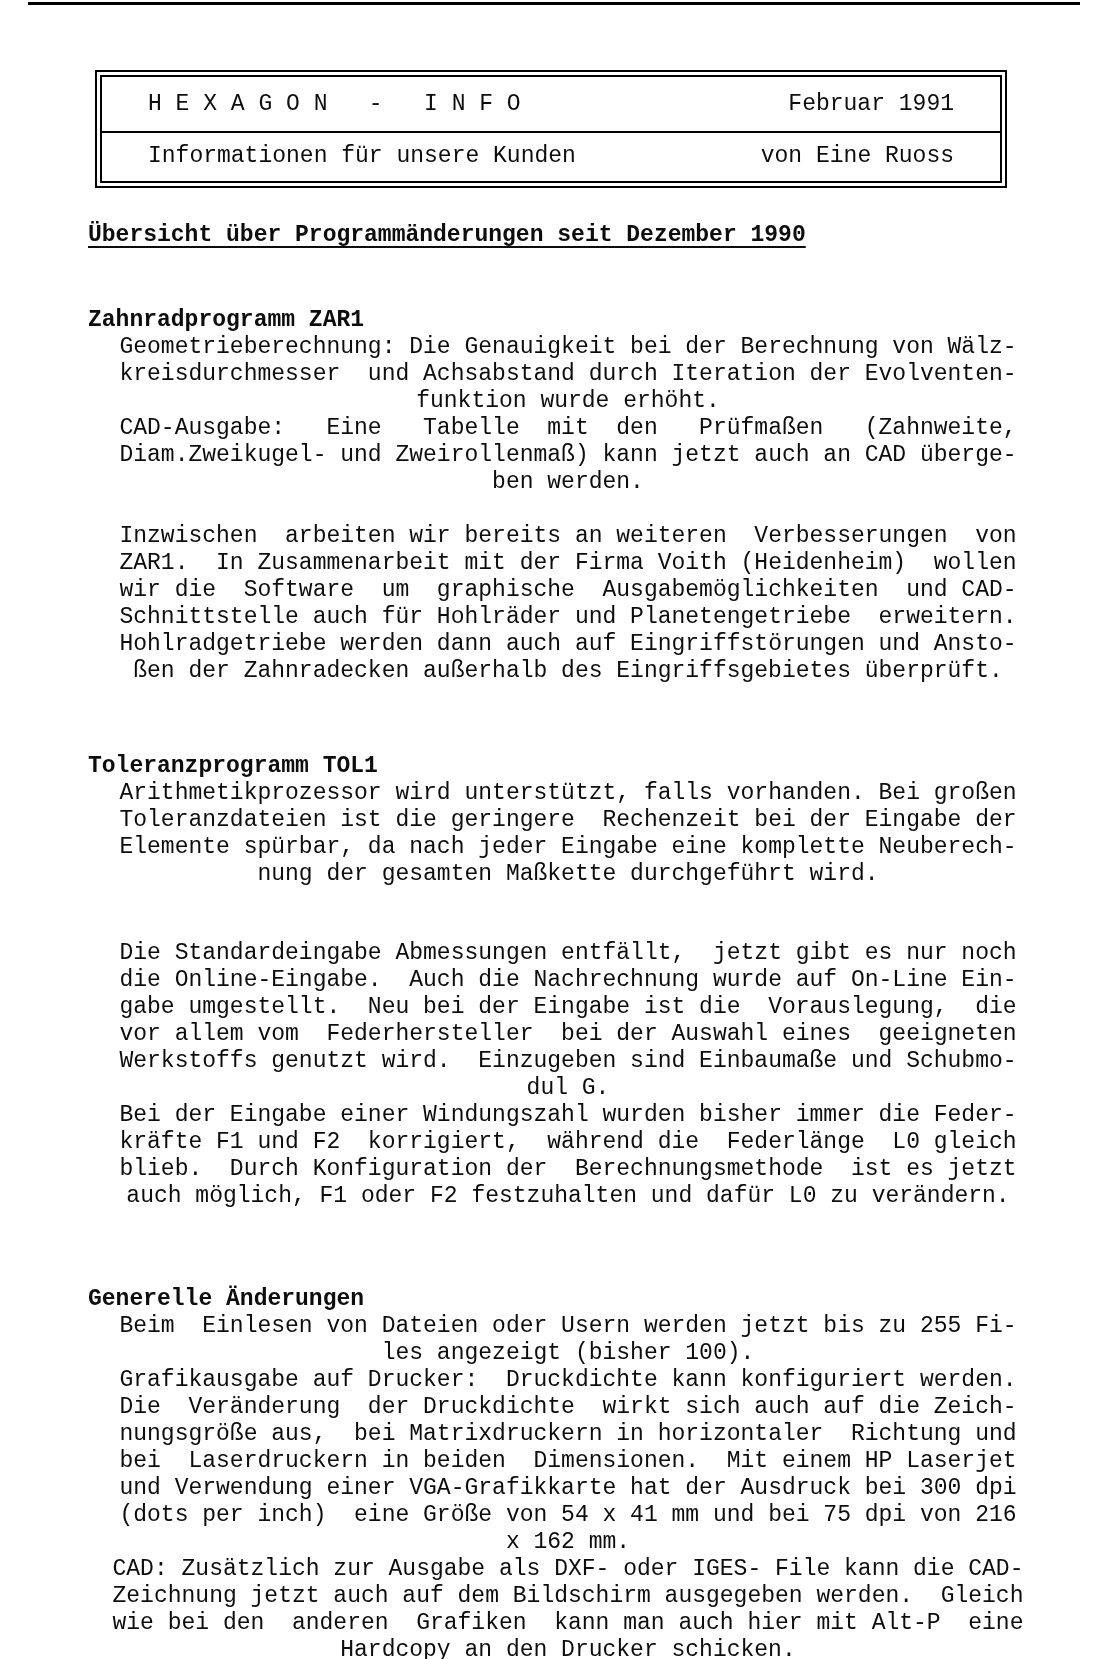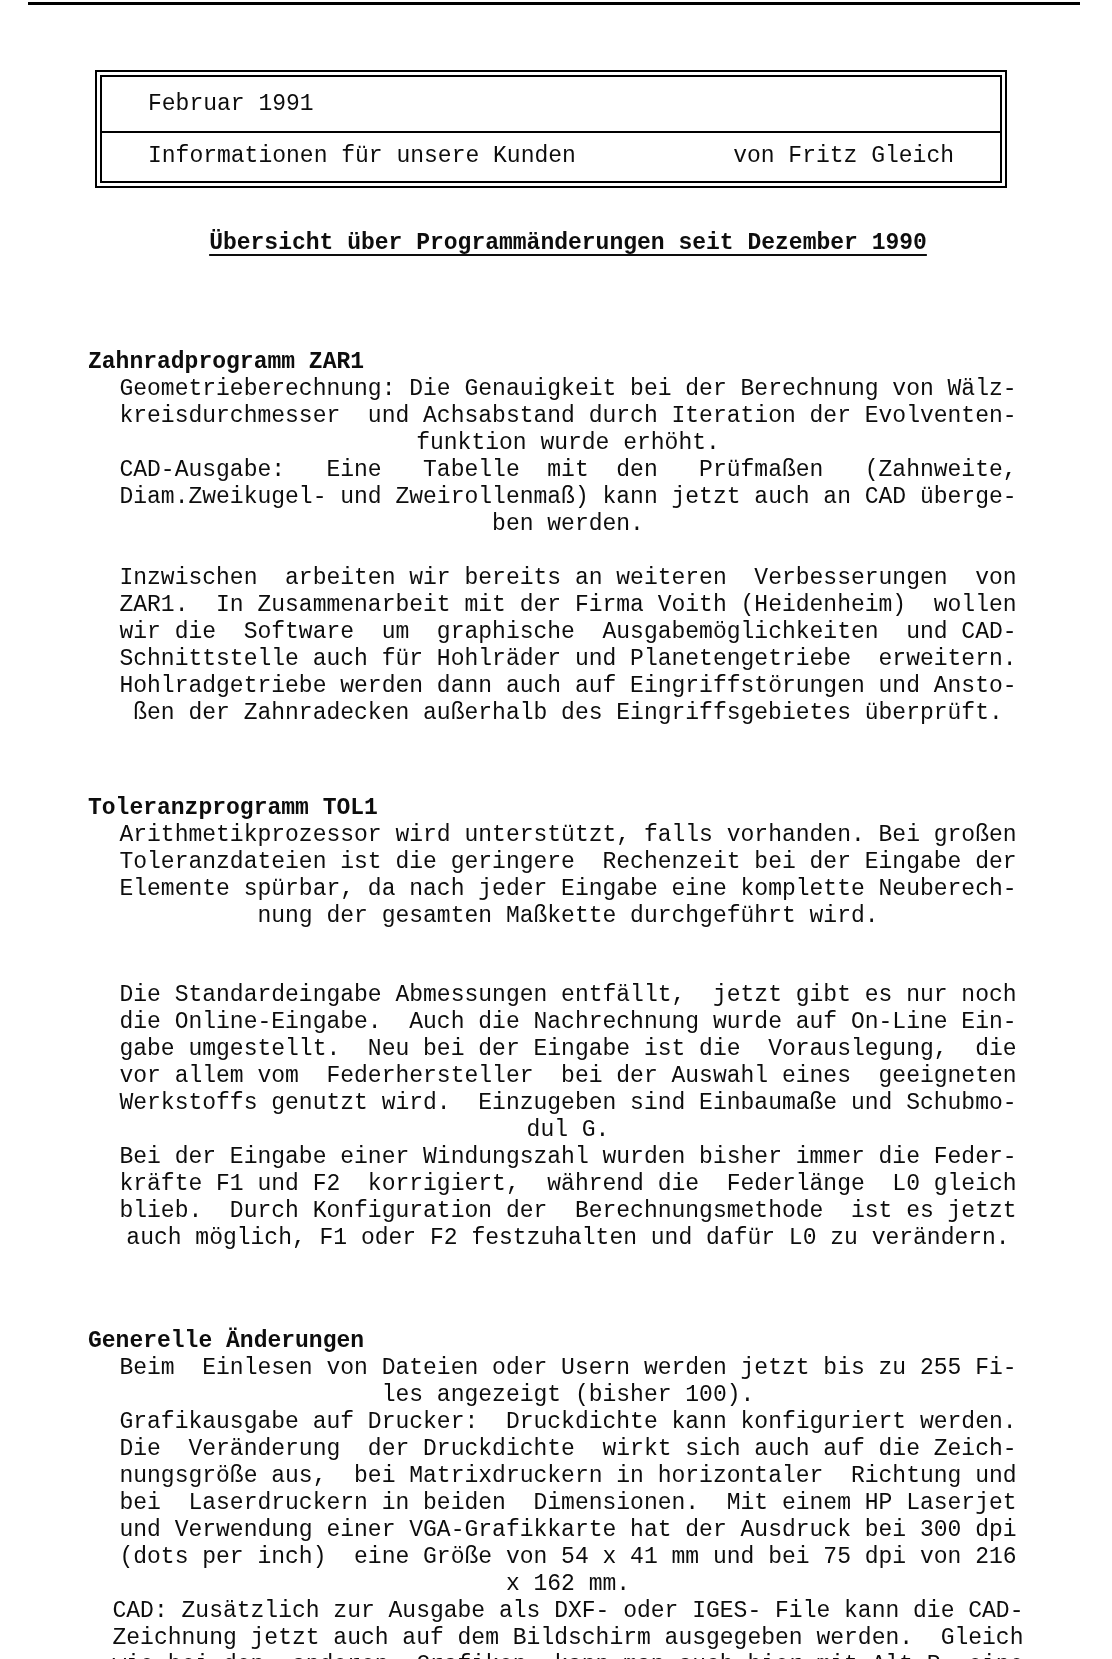--- a/index.html
+++ b/index.html
@@ -43,52 +43,52 @@
     position:absolute;top:222px;left:88px;width:960px;
     font-size:23px;line-height:27px;
   }
   .doc-heading{
     font-size:23px;line-height:27px;
     font-weight:700;
     text-decoration:underline;
     text-decoration-thickness:2px;
     text-underline-offset:5px;
     white-space:pre;
-    margin:8px;
-    text-align:center;
+    margin:0;
   }
   .section{display:block;}
   .section .sec-title{
     font-weight:700;
     white-space:pre;
   }
   .section .sec-body{
     white-space:pre;
     text-align:center;
   }
-  .m1{margin-top:92px;}
+  .m1{margin-top:58px;}
   .m2{margin-top:68px;}
   .m3{margin-top:52px;}
   .m4{margin-top:76px;}
 </style>
 </head>
 <body>
 
 <div class="page">
 
   <div class="scan-line-top"></div>
 
   <div class="header-box">
     <div class="header-box-inner">
       <div class="hb-row first">
+        <span>H E X A G O N   -   I N F O</span>
         <span>Februar 1991</span>
       </div>
       <div class="hb-row second">
         <span>Informationen für unsere Kunden</span>
-        <span>von Fritz Gleich</span>
+        <span>von Eine Ruoss</span>
       </div>
     </div>
   </div>
 
   <div class="content">
 
     <div class="doc-heading">Übersicht über Programmänderungen seit Dezember 1990</div>
 
     <div class="section m1">
       <div class="sec-title">Zahnradprogramm ZAR1</div>

